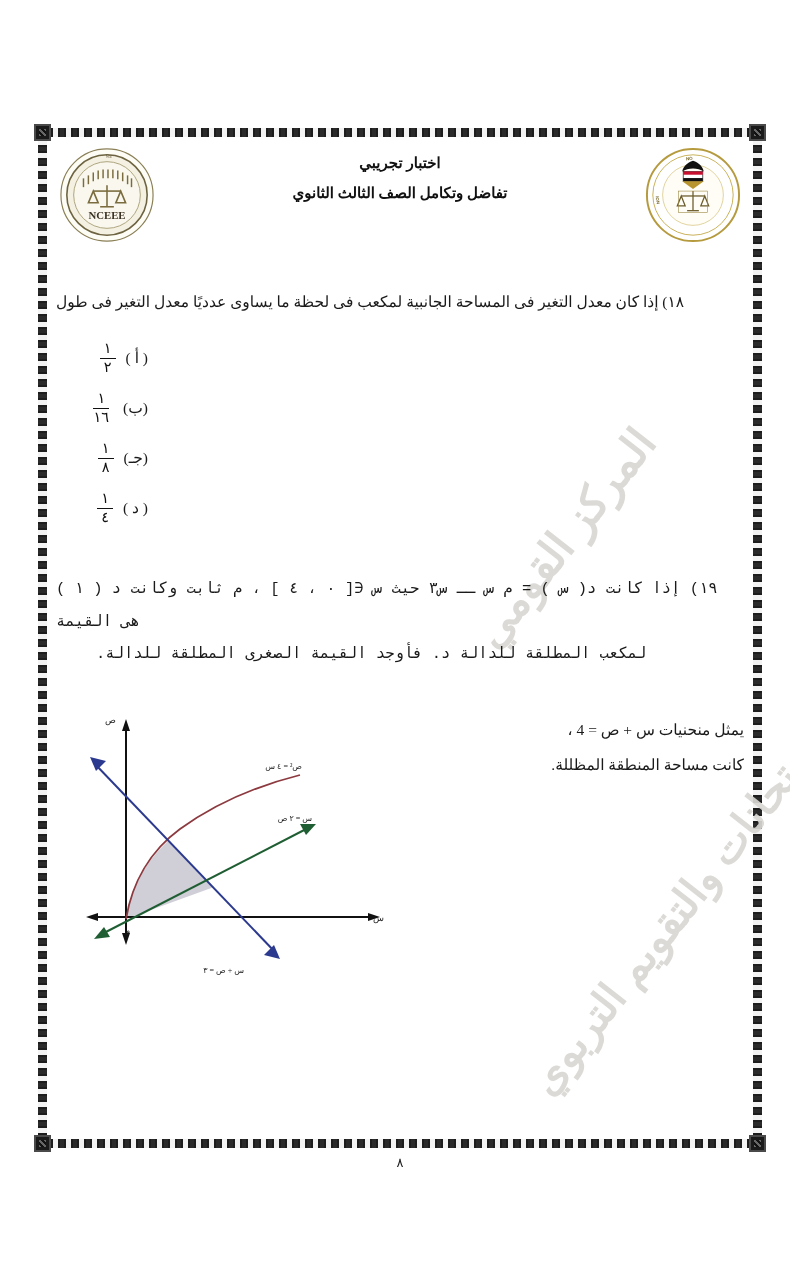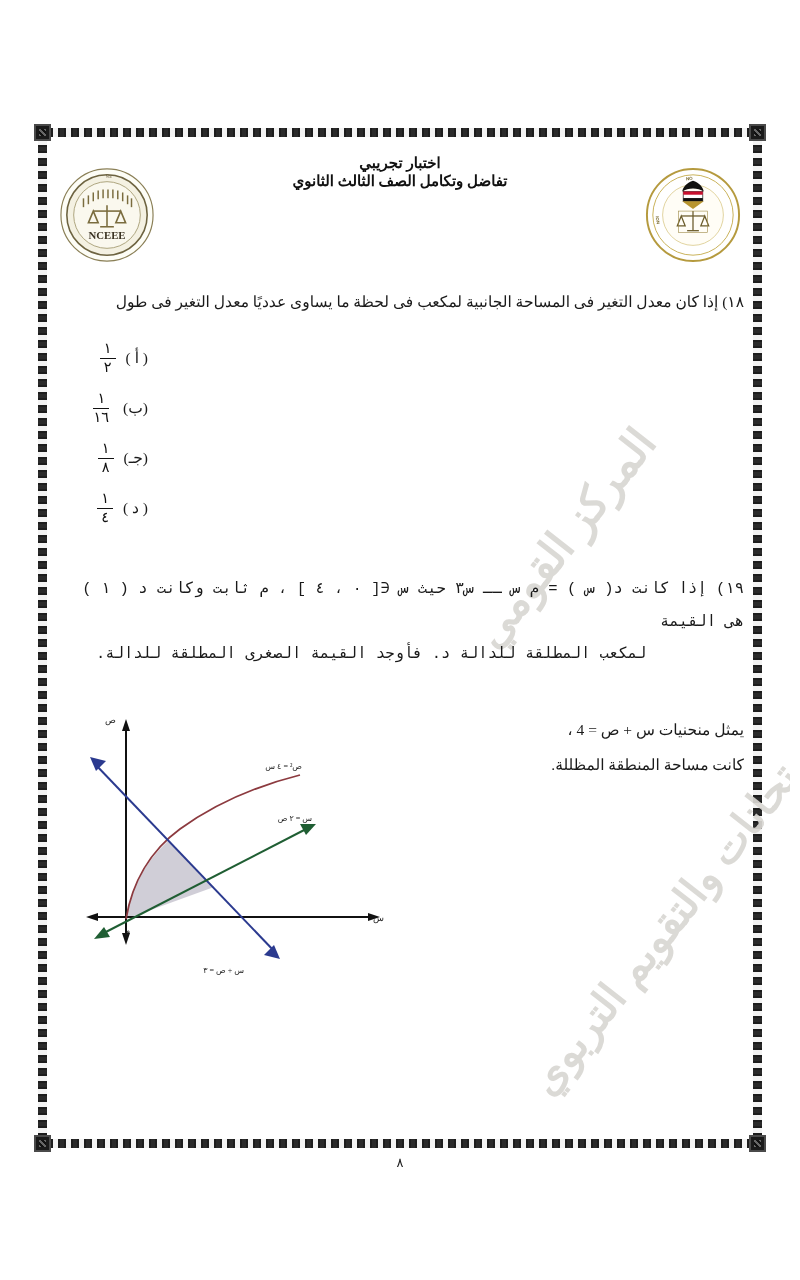--- a/index.html
+++ b/index.html
@@ -86,59 +86,59 @@
     height: 984px;
   }
 
   
   .doc-header {
     position: relative;
     height: 112px;
   }
   .logo {
     position: absolute;
-    top: 20px;
+    top: 0;
     width: 98px;
     height: 98px;
   }
   .logo-left  { left: 2px; }
   .logo-right { right: 2px; }
 
   .header-titles {
     position: absolute;
     left: 118px;
     right: 118px;
     top: 8px;
     text-align: center;
   }
   .title-main {
     font-size: 15px;
     font-weight: bold;
     color: #111;
     letter-spacing: .2px;
-    margin-bottom: 0;
+    margin-bottom: 12px;
   }
   .title-sub {
     font-size: 15px;
     font-weight: bold;
     color: #111;
     text-align: center;
   }
 
   
   .q-block { margin-top: 6px; }
 
   .q-line {
     font-size: 15.5px;
     color: #1a1a1a;
     line-height: 2.0;
     text-align: justify;
     direction: rtl;
   }
-  .q-line.indent-right { text-align: right; }
+  .q-line.indent-right { text-align: left; }
   .q-line.continued { text-align: left; padding-left: 40px; }
 
   
   .choices {
     margin-top: 16px;
     padding-right: 0;
   }
   .choice-row {
     display: flex;
     flex-direction: row;

